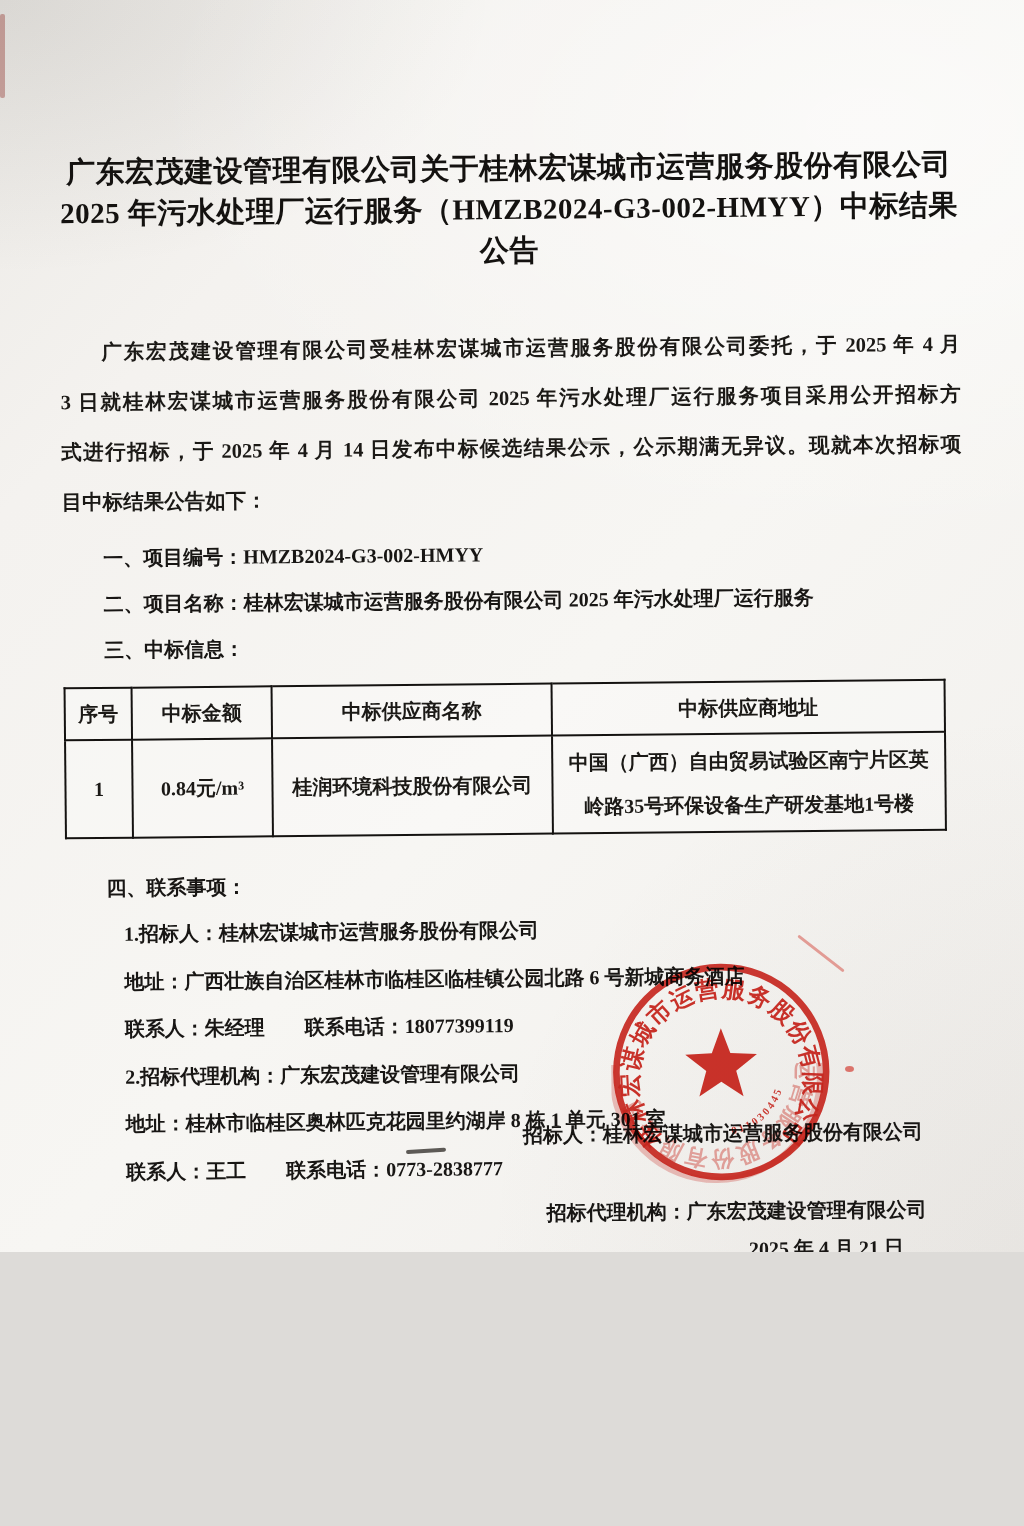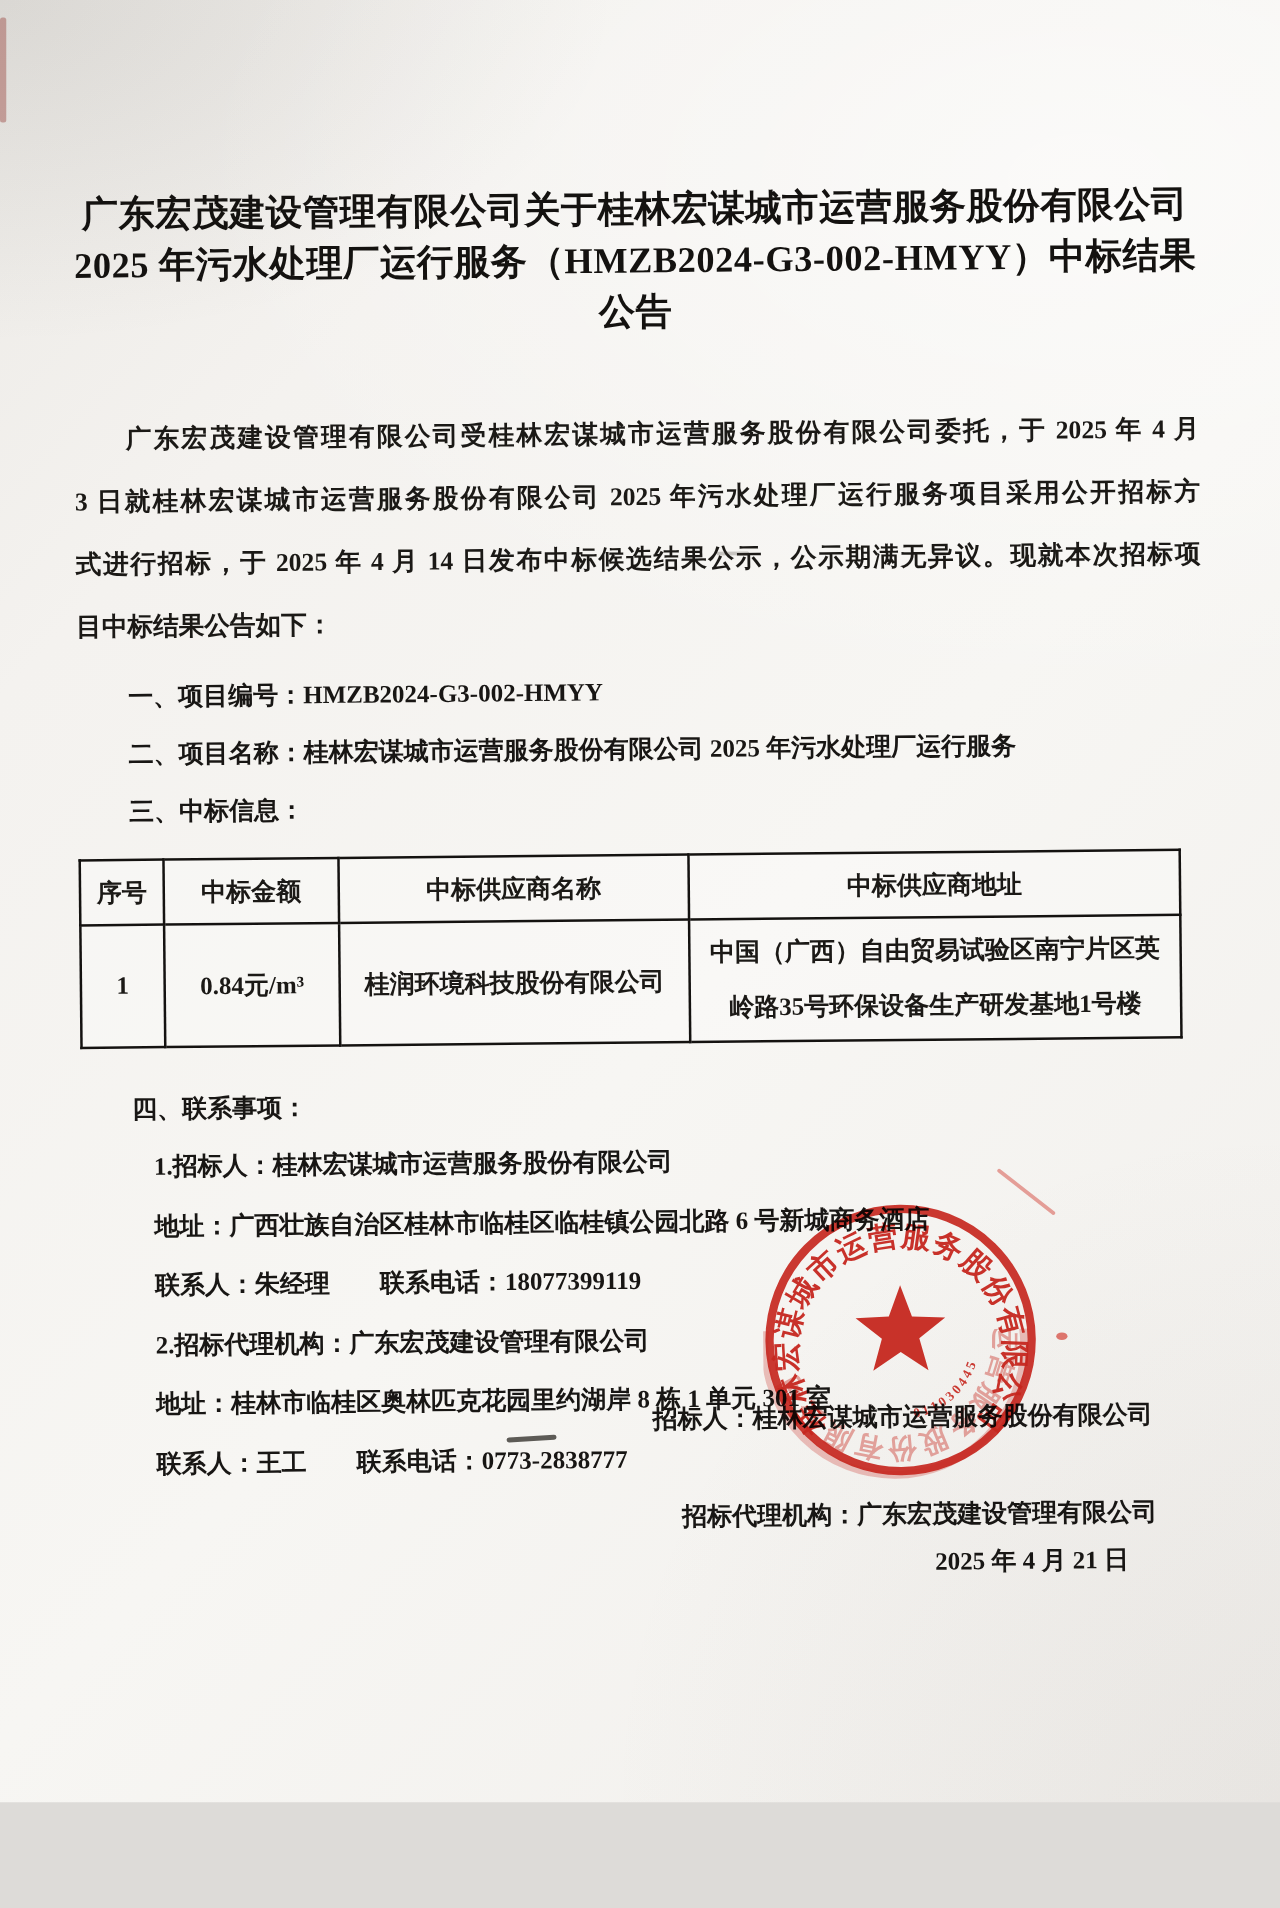--- a/index.html
+++ b/index.html
@@ -1,17 +1,17 @@
 <!DOCTYPE html>
 <html><head>
 <meta charset="utf-8">
 <style>
   html,body{margin:0;padding:0;background:#dddbd8;}
   .page{
-    position:relative;width:1024px;height:1442px;margin:0 auto;overflow:hidden;
+    position:relative;width:1024px;height:1252px;margin:0 auto;overflow:hidden;
     background:
       radial-gradient(1200px 700px at 85% 10%, rgba(255,255,255,.55), rgba(255,255,255,0) 60%),
       radial-gradient(900px 500px at 0% 0%, rgba(60,55,50,.10), rgba(60,55,50,0) 55%),
       radial-gradient(900px 900px at 100% 100%, rgba(120,110,100,.08), rgba(120,110,100,0) 60%),
       linear-gradient(133deg,#eceae6 0%,#f4f2ef 22%,#f7f6f3 55%,#f1efec 100%);
     font-family:"Liberation Serif","DejaVu Serif",serif;
     color:#181614;
   }
   .tilt{position:absolute;inset:0;transform:rotate(-0.55deg);transform-origin:50% 42%;}
   .content{position:absolute;left:62px;right:62px;top:0;}

